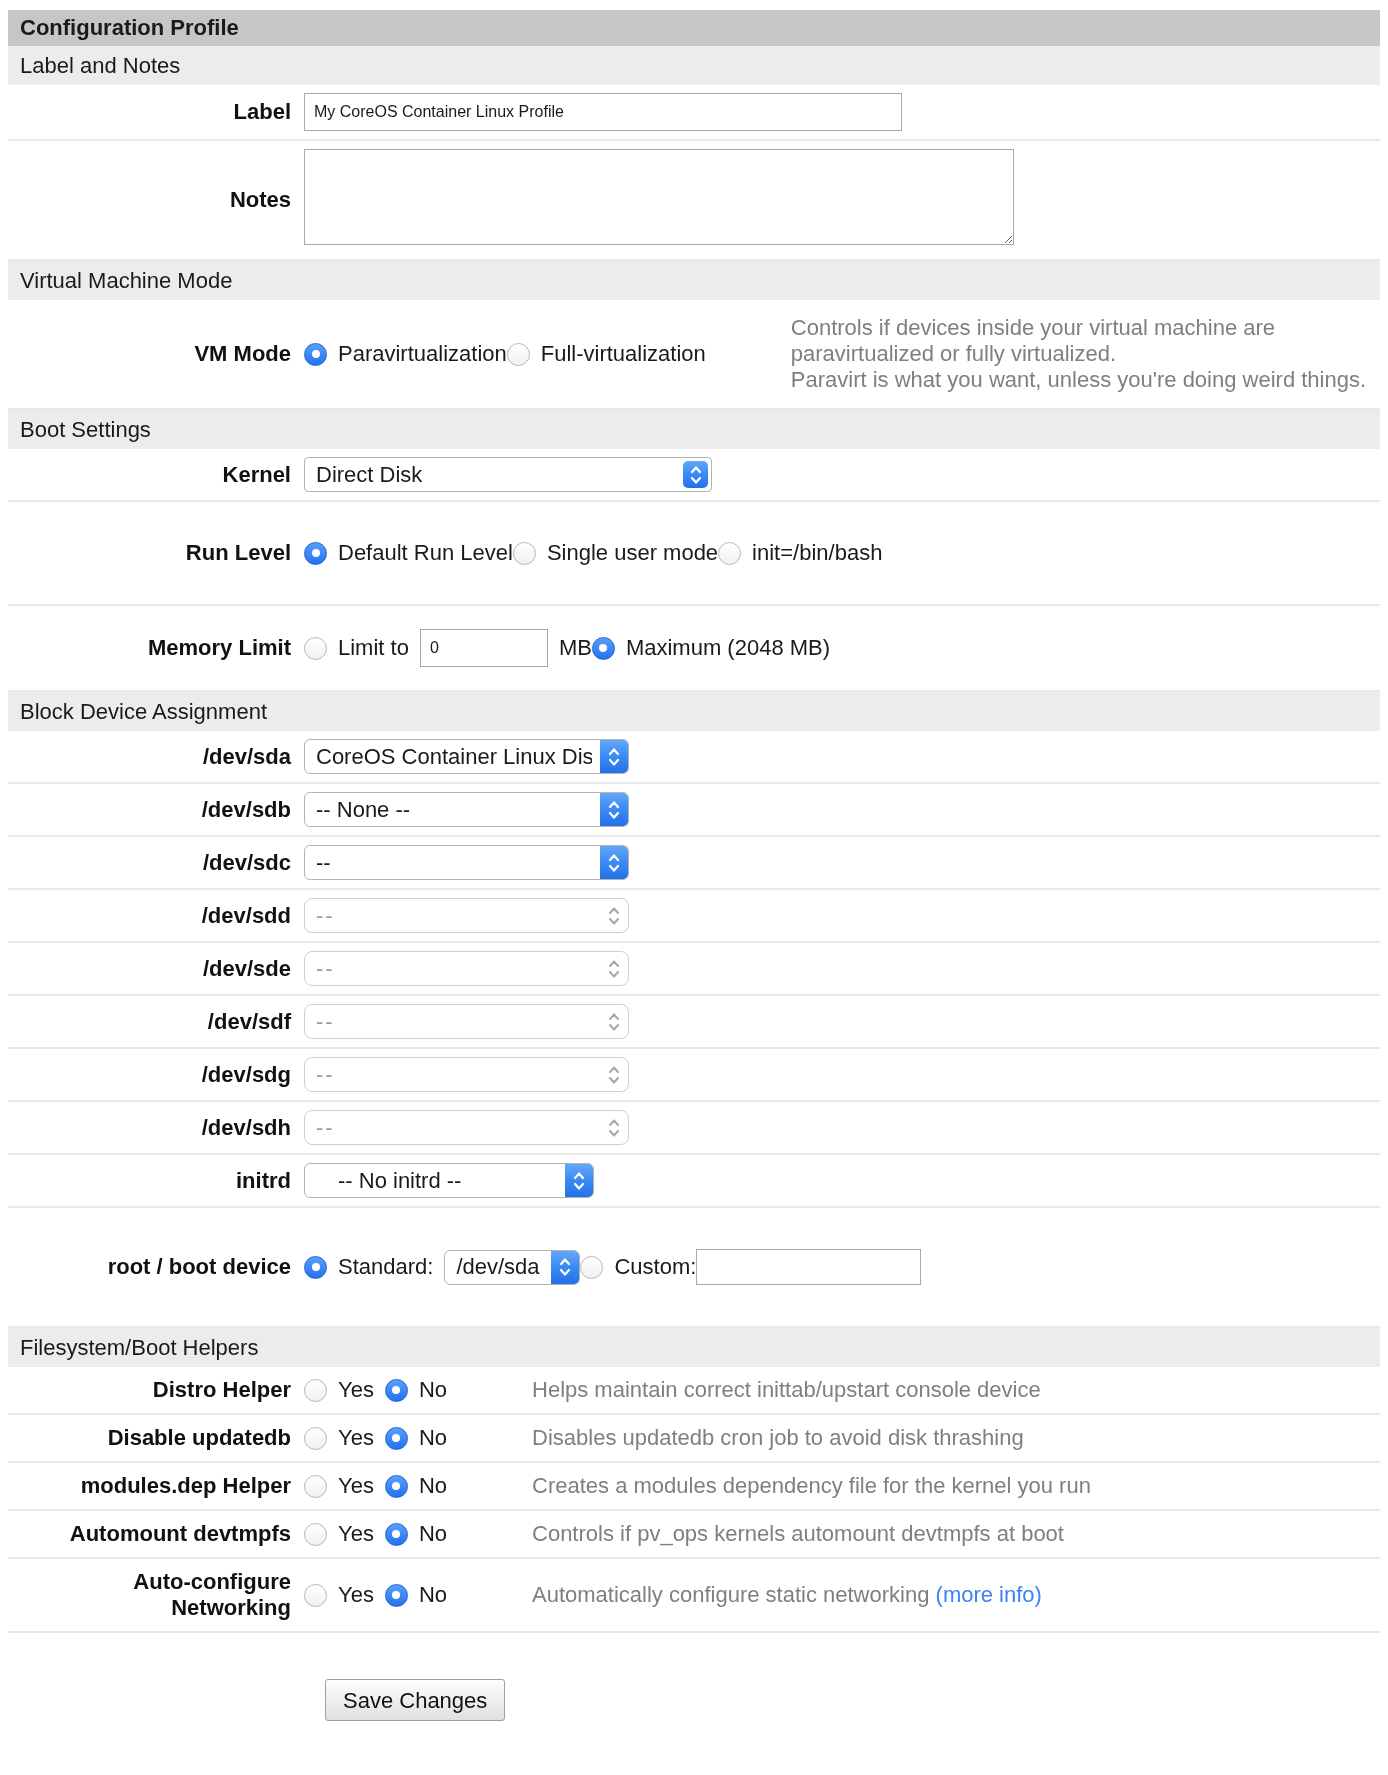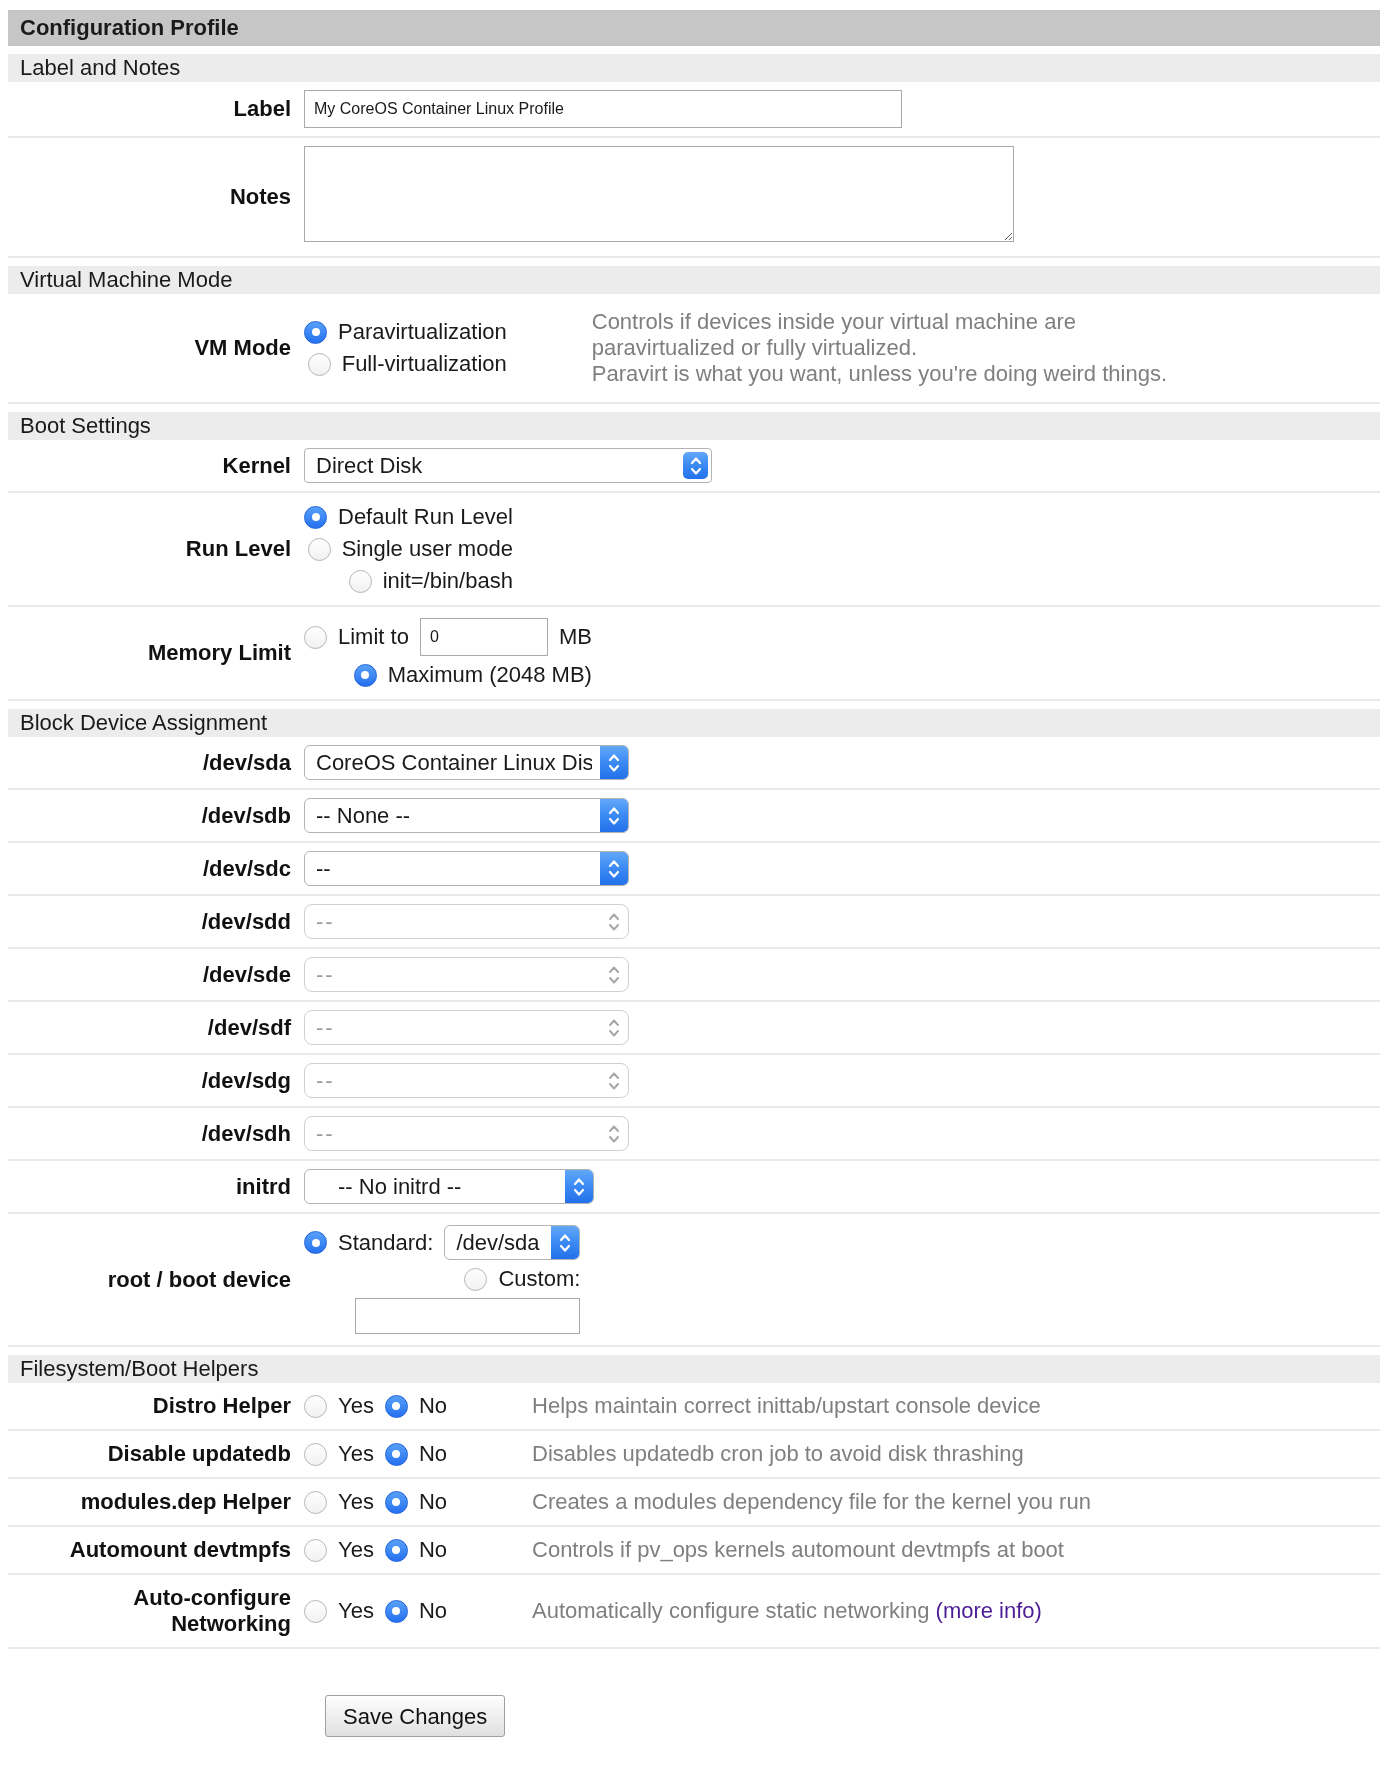--- a/index.html
+++ b/index.html
@@ -15,22 +15,22 @@
   .title-bar {
     background: #c6c6c6;
     font-weight: bold;
     padding: 8px 12px;
     height: 36px;
     display: flex; align-items: center;
   }
   .section-bar {
     background: #ececec;
     padding: 4px 12px;
-    height: 28px;
-    display: flex; align-items: center; margin-top: 8px;
+    height: 39px;
+    display: flex; align-items: center;
   }
 
   .row {
     display: flex;
     align-items: center;
     border-bottom: 2px solid #e9e9e9;
     padding: 8px 0;
     min-height: 50px;
   }
   .cell-label {
@@ -83,21 +83,21 @@
     position: absolute;
     left: 50%; top: 50%;
     width: 8px; height: 8px;
     margin: -4px 0 0 -4px;
     border-radius: 50%;
     background: #fff;
   }
   .radio-line {
     display: flex; align-items: center; gap: 11px; margin: 3px 0;
   }
-  .stack { display: flex; flex-direction: column; align-items: flex-end; }
+  .stack { display: flex; flex-direction: row; }
 
   
   .sel {
     position: relative;
     height: 35px;
     background: #fff;
     border: 1px solid #b3b3b3;
     border-radius: 6px;
     display: flex; align-items: center;
     padding: 0 36px 0 11px;
@@ -116,21 +116,21 @@
   .sel.sq .stepper {
     right: 3px; top: 3px; bottom: 3px;
     width: 25px; border-radius: 5px;
   }
   .sel.disabled { border-color: #cfcfcf; border-radius: 8px; }
   .sel.disabled .sel-val { color: #9b9b9b; letter-spacing: 2px; }
   .sel.disabled .stepper { background: none; }
 
   .inline-gap { display:flex; align-items:center; gap:11px; }
 
-  .help-link { color: #4c1d95; text-decoration: none; cursor: pointer; }
+  .help-link { color: #3b82f6; text-decoration: none; cursor: pointer; }
 
   .save-btn {
     font-family: "Liberation Sans", sans-serif;
     font-size: 22px;
     color: #111;
     margin: 46px 0 0 317px;
     padding: 8px 17px;
     height: 42px;
     background: linear-gradient(#fefefe, #e0e0e0);
     border: 1px solid #9f9f9f;

